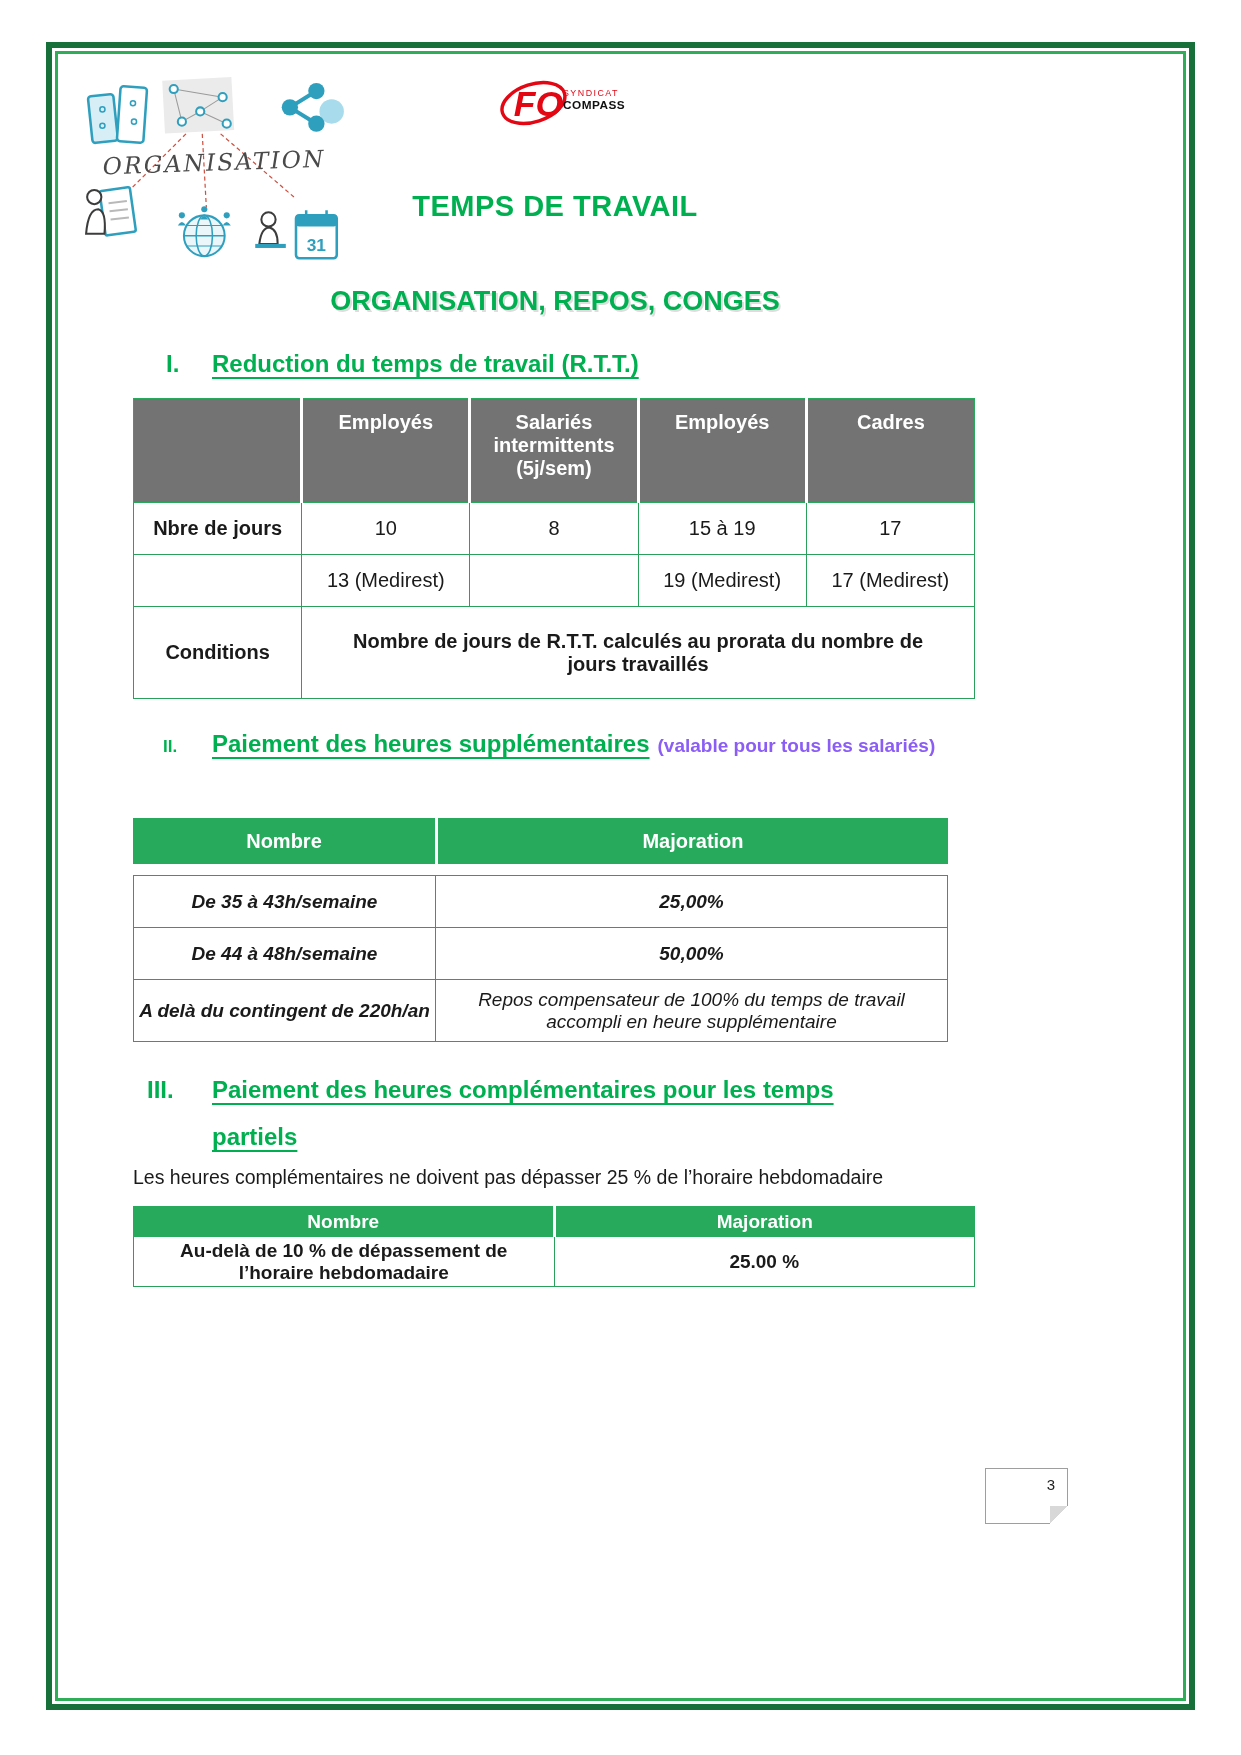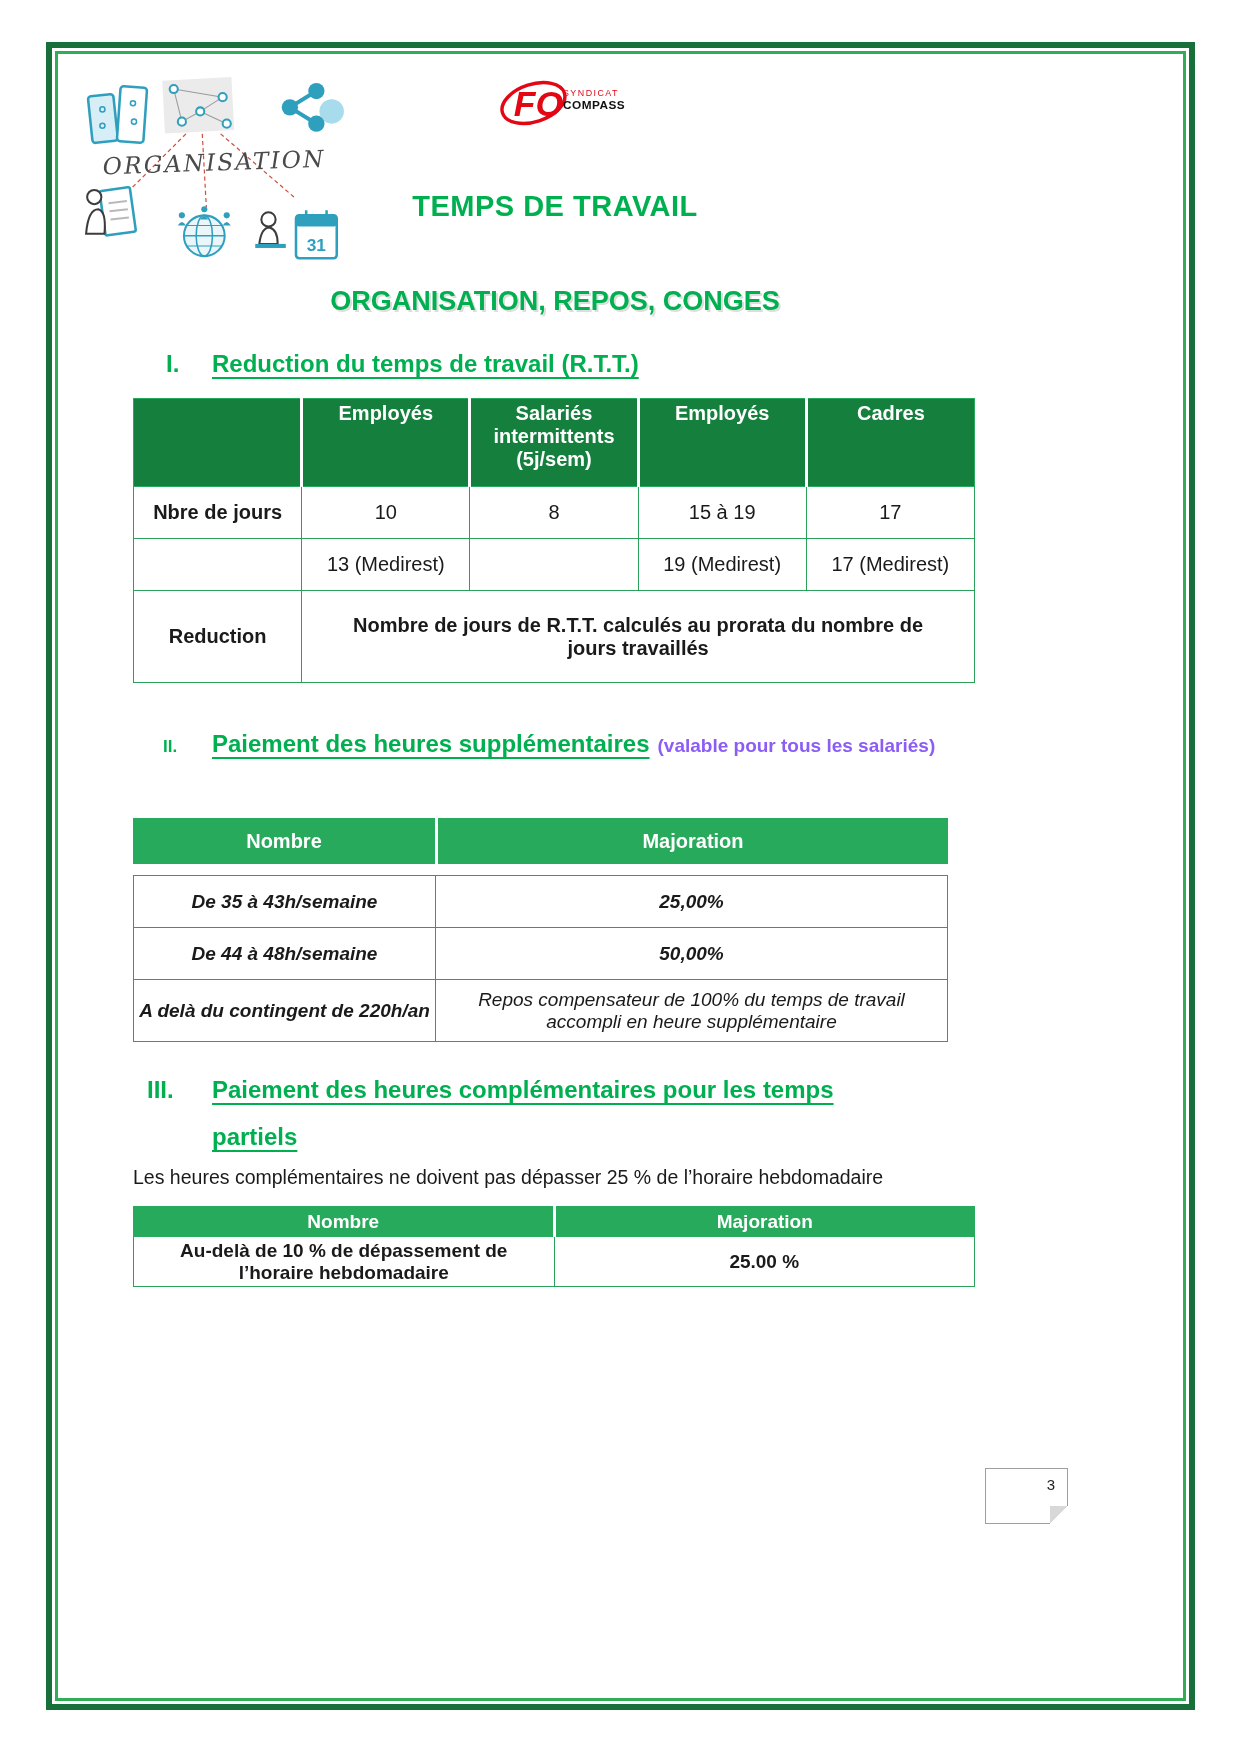--- a/index.html
+++ b/index.html
@@ -53,22 +53,22 @@
   .note { position:absolute; left:133px; top:1166px; font-size:19.5px; }
   
   table { border-collapse:collapse; table-layout:fixed; }
   
   .t1 { position:absolute; left:133px; top:398px; width:842px; font-size:20px; }
   .t1 td {
     border:1px solid #2ba05a; text-align:center; vertical-align:middle;
     padding:4px 10px;
   }
   .t1 tr.head td {
-    background:#15803d; color:#ffffff; font-weight:bold;
-    vertical-align:top; padding-top:3px; height:88px; border:1px solid #28aa5c;
+    background:#737373; color:#ffffff; font-weight:bold;
+    vertical-align:top; padding-top:12px; height:104px; border:1px solid #28aa5c;
   }
   .t1 tr.head td + td { border-left:3px solid #ffffff; }
   .t1 td.label { font-weight:bold; }
   .t1 tr.r1 td { height:52px; }
   .t1 tr.r2 td { height:52px; }
   .t1 tr.r3 td { height:92px; }
   .t1 tr.r3 td.val { font-weight:bold; padding:12px 40px; }
   
   .t2wrap { position:absolute; left:133px; top:818px; width:815px; }
   .t2head { display:flex; }
@@ -226,21 +226,21 @@
       <td>17</td>
     </tr>
     <tr class="r2">
       <td></td>
       <td>13 (Medirest)</td>
       <td></td>
       <td>19 (Medirest)</td>
       <td>17 (Medirest)</td>
     </tr>
     <tr class="r3">
-      <td class="label">Reduction</td>
+      <td class="label">Conditions</td>
       <td class="val" colspan="4">Nombre de jours de R.T.T. calculés au prorata du nombre de jours travaillés</td>
     </tr>
   </tbody>
     </table>
 
   <div class="section-heading s2">
     <span class="num n2">II.</span>
     <span class="stitle">Paiement des heures supplémentaires</span>
     <span class="suffix">(valable pour tous les salariés)</span>
   </div>

